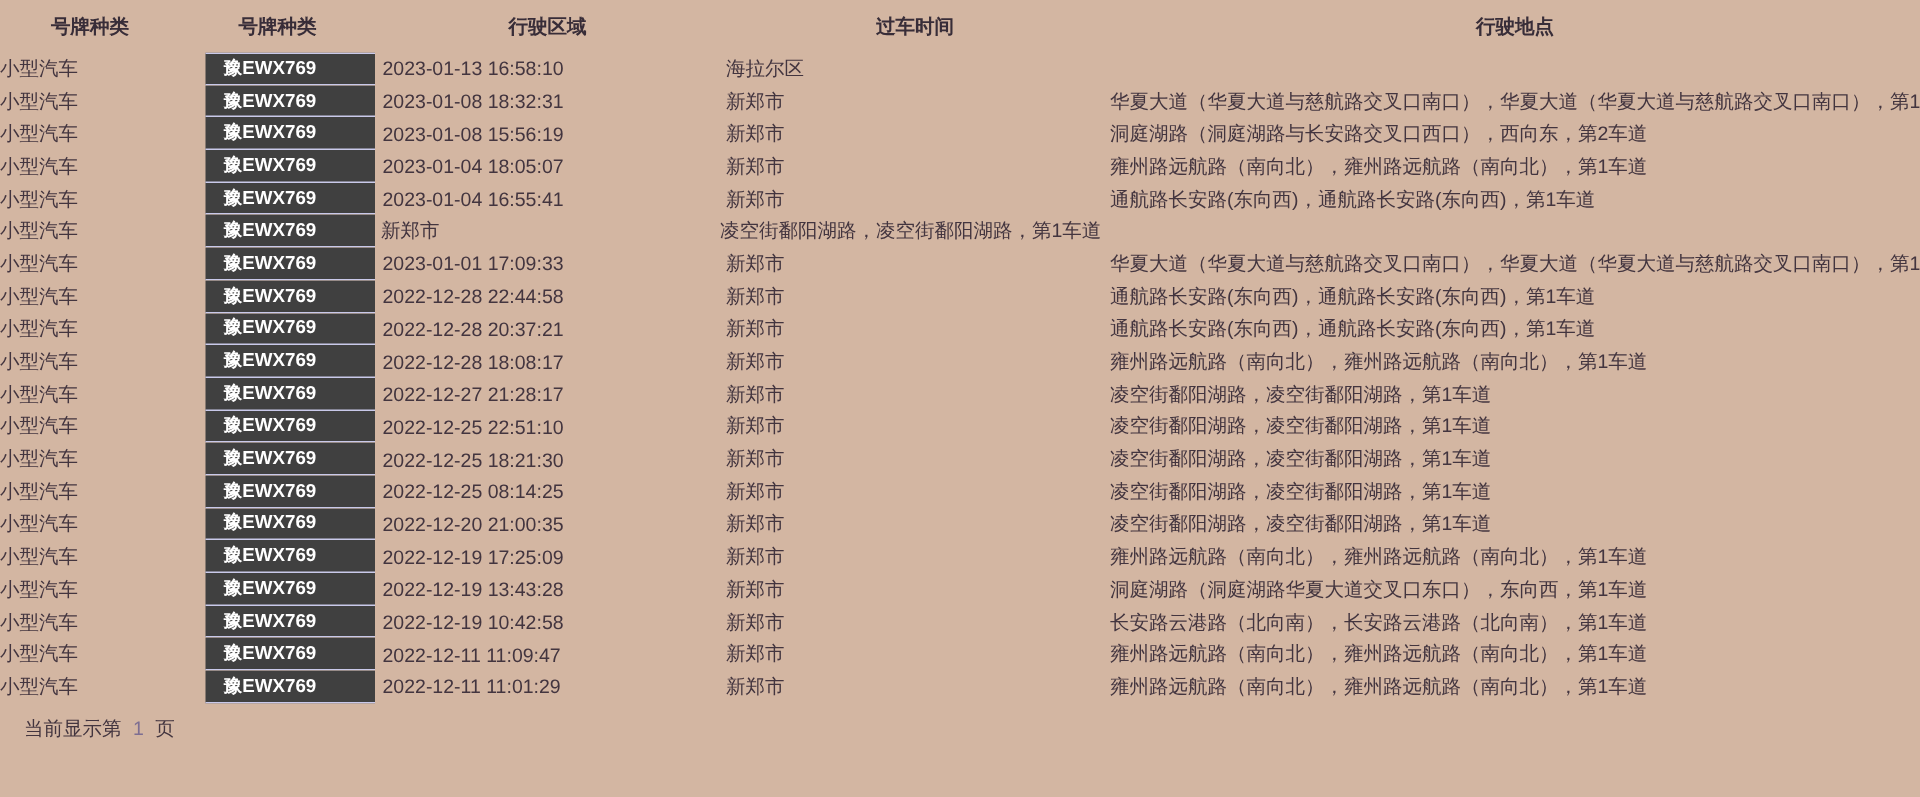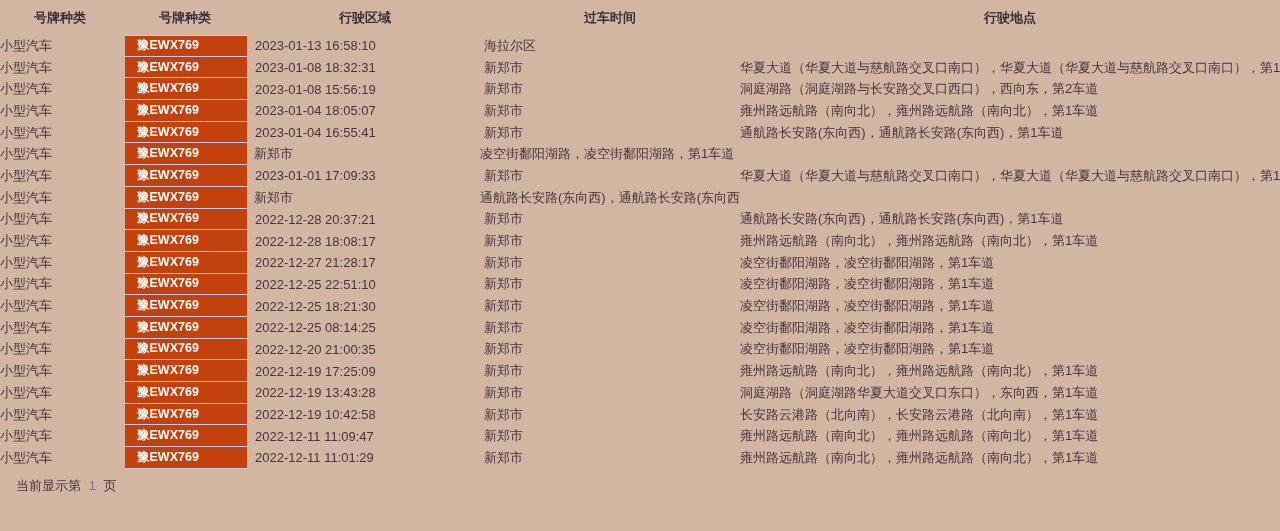--- a/index.html
+++ b/index.html
@@ -28,29 +28,30 @@
   .row {
     height: 21.7px;
     font-size: 13px;
     color: #43353f;
   }
   .cell { white-space: nowrap; overflow: hidden; }
   .c-type { }
   .c-plate { height: 100%; padding-left: 5px; box-sizing: border-box; }
   .plate-badge {
     height: 100%; width: 122px;
-    background: #c2410c;
+    background: #404040;
     color: #ffffff;
     font-weight: bold;
     font-size: 12.5px;
     display: flex; align-items: center;
     padding-left: 12px;
     box-sizing: border-box;
     border-bottom: 1px solid #c9c9ea;
     cursor: pointer;
+    margin-left: 12px;
   }
   .row:first-child .plate-badge { border-top: 1px solid #c9c9ea; }
   .c-time { padding-left: 5px; }
   .c-area { padding-left: 4px; }
   .c-location { padding-right: 8px; }
 
   .footer {
     margin-top: 8px;
     padding-left: 16px;
     font-size: 13px;
@@ -138,20 +139,21 @@
     <div class="cell c-time">2023-01-01 17:09:33</div>
     <div class="cell c-area">新郑市</div>
     <div class="cell c-location">华夏大道（华夏大道与慈航路交叉口南口），华夏大道（华夏大道与慈航路交叉口南口），第1车道</div>
   </div>
 
   <div class="grid-row row">
     <div class="cell c-type">小型汽车</div>
     <div class="cell c-plate">
       <div class="plate-badge">豫EWX769</div>
     </div>
+    <div class="cell c-time">2022-12-28 22:44:58</div>
     <div class="cell c-area">新郑市</div>
     <div class="cell c-location">通航路长安路(东向西)，通航路长安路(东向西)，第1车道</div>
   </div>
 
   <div class="grid-row row">
     <div class="cell c-type">小型汽车</div>
     <div class="cell c-plate">
       <div class="plate-badge">豫EWX769</div>
     </div>
     <div class="cell c-time">2022-12-28 20:37:21</div>

